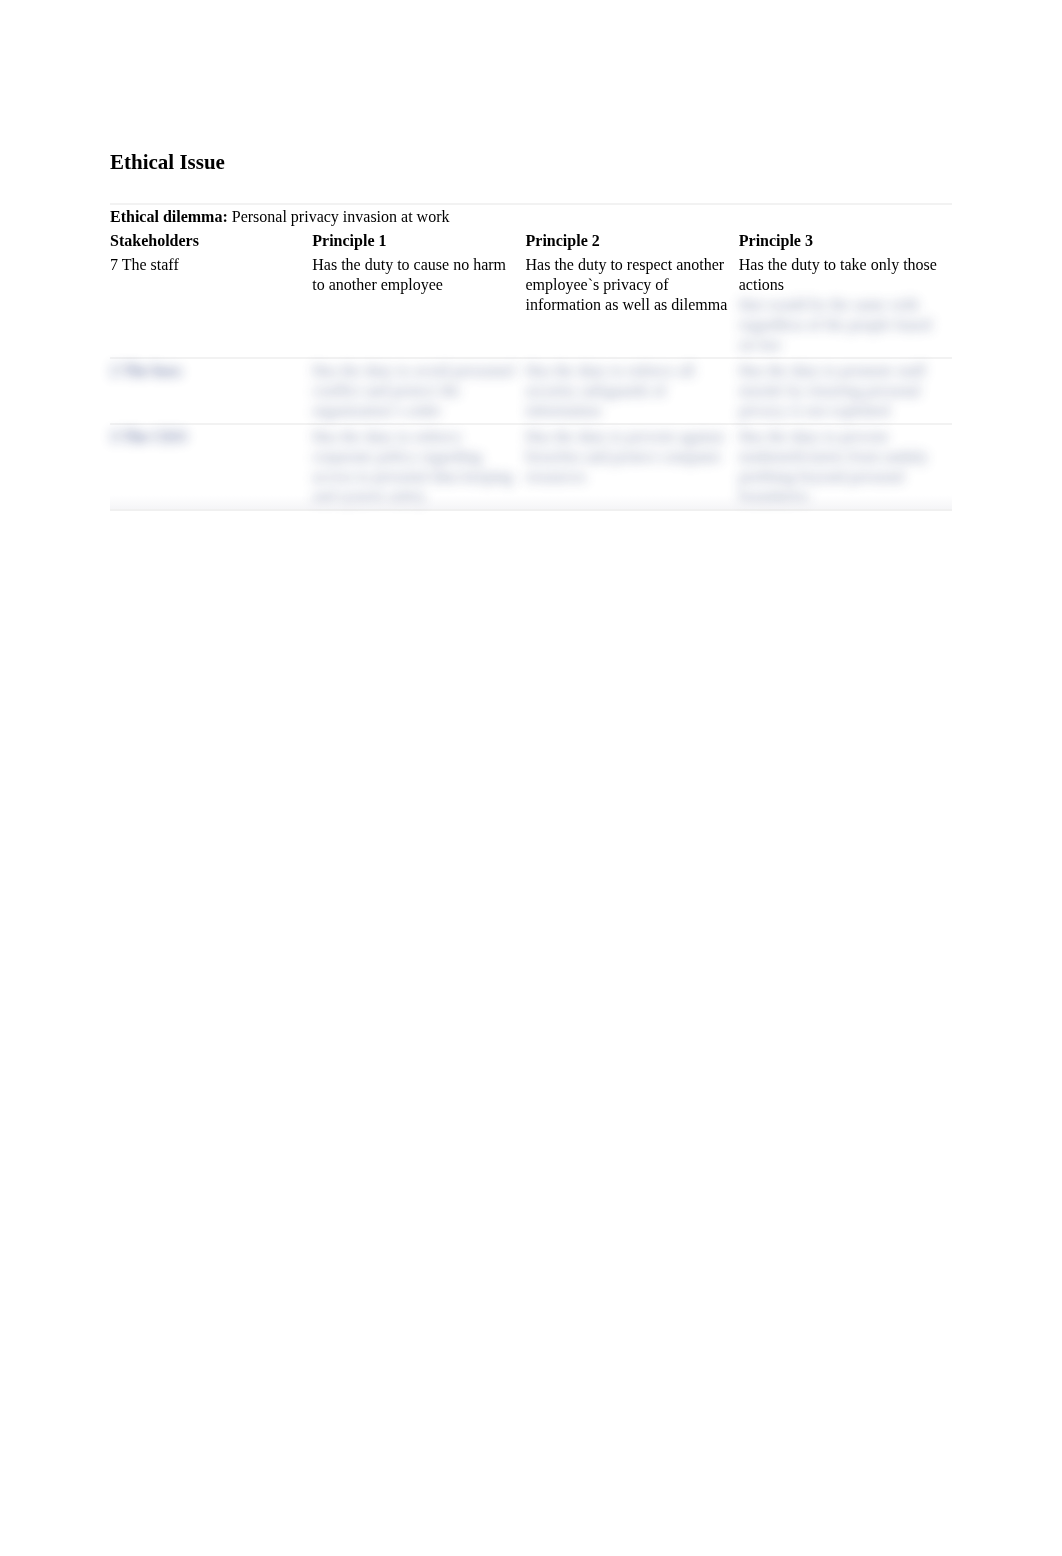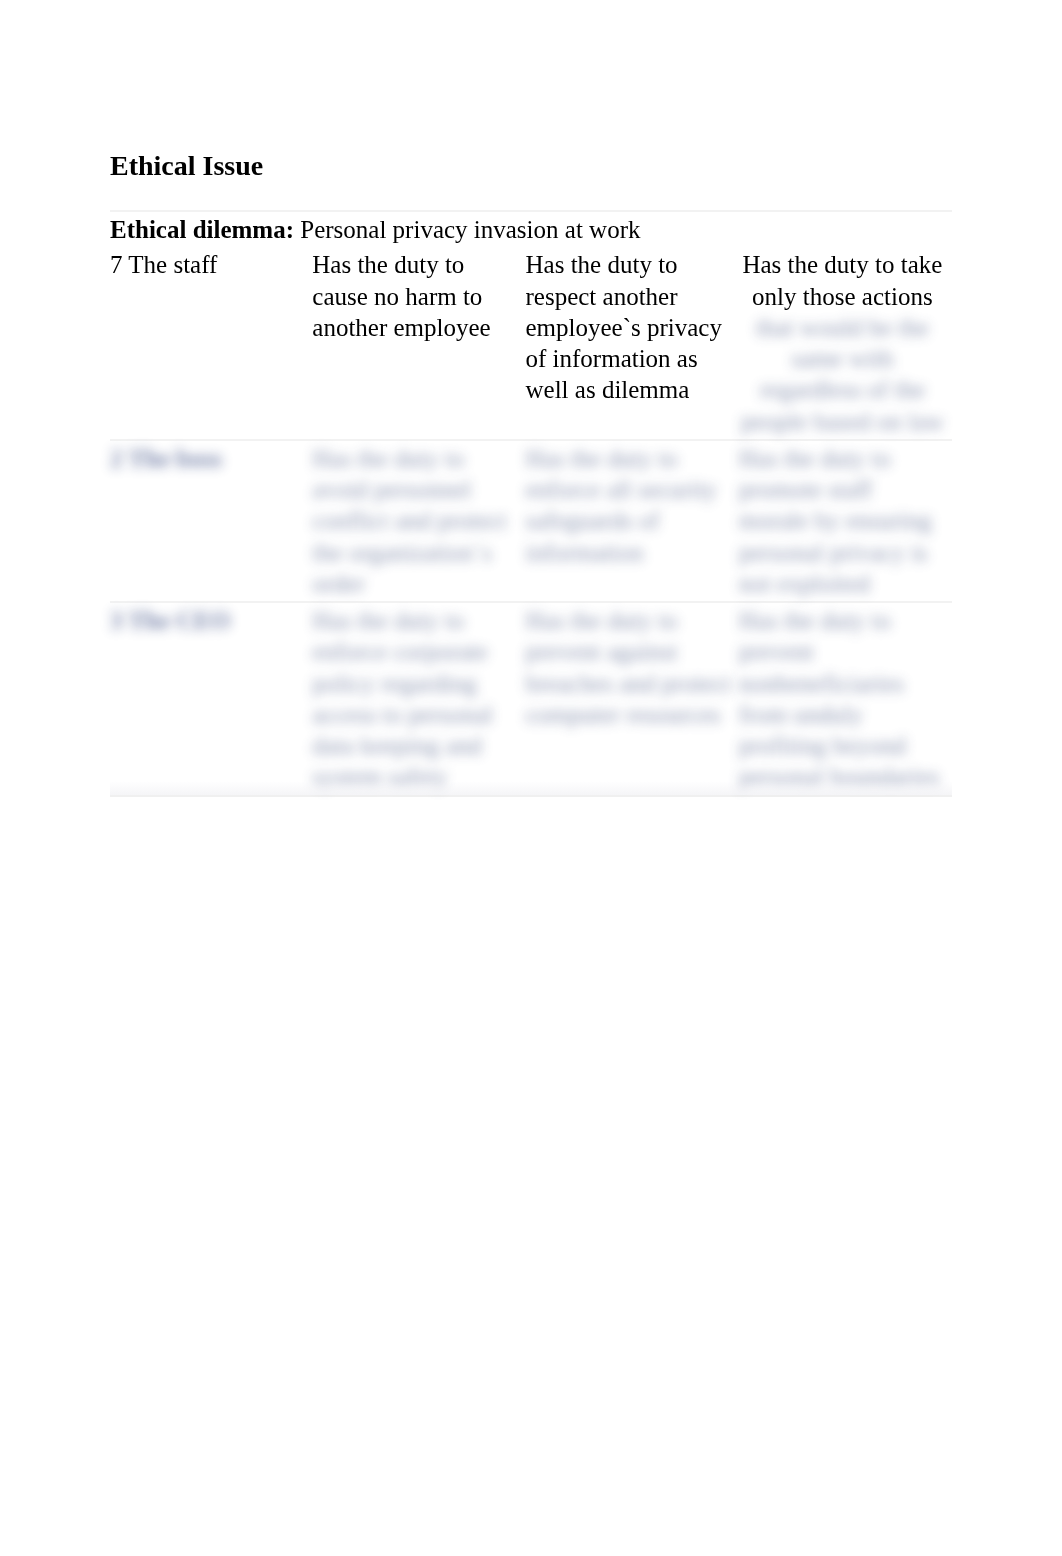--- a/index.html
+++ b/index.html
@@ -13,32 +13,32 @@
       background: #ffffff;
       font-family: "Times New Roman", Times, serif;
       color: #000000;
       position: relative;
     }
     .page {
       padding: 150px 110px 0 110px;
     }
     .section-title {
       font-weight: bold;
-      font-size: 28px;
+      font-size: 21px;
       margin-bottom: 28px;
     }
     .table-wrap {
       position: relative;
       border-bottom: 2px solid rgba(0,0,0,0.06);
     }
     table {
       width: 100%;
       border-collapse: collapse;
       table-layout: fixed;
-      font-size: 25px;
+      font-size: 16px;
       line-height: 1.25;
     }
     td {
       vertical-align: top;
       padding: 2px 6px 2px 0;
     }
     .dilemma-label {
       font-weight: bold;
     }
     .principle-label {
@@ -56,21 +56,21 @@
       opacity: 0.9;
       user-select: none;
     }
     .obscured-strong {
       filter: blur(6px);
       color: #6d7aa3;
       font-weight: bold;
       opacity: 0.95;
     }
     
-    .partial-wrap { position: relative; text-align: center; }
+    .partial-wrap { position: relative; }
     .partial-clear { position: relative; z-index: 2; }
     .partial-blur {
       filter: blur(6px);
       color: #7f8aa8;
       opacity: 0.9;
     }
     
     .fade {
       position: absolute;
       left: 0; right: 0; bottom: 0;
@@ -96,20 +96,26 @@
       </colgroup>
 
       <tbody>
           <tr class="row-sep">
         <td colspan="4">
           <span class="dilemma-label">Ethical dilemma:</span>
           <span>Personal privacy invasion at work</span>
         </td>
       </tr>
 
+      <tr>
+        <td><span class="principle-label">Stakeholders</span></td>
+        <td><span class="principle-label">Principle 1</span></td>
+        <td><span class="principle-label">Principle 2</span></td>
+        <td><span class="principle-label">Principle 3</span></td>
+      </tr>
 
 
       <tr>
         <td>7 The staff</td>
         <td>Has the duty to cause no harm to another employee</td>
         <td>Has the duty to respect another employee`s privacy of information as well as dilemma</td>
         <td>
           <div class="partial-wrap">
             <div class="partial-clear">Has the duty to take only those actions</div>
             <div class="partial-blur">that would be the same with regardless of the people based on law</div>

